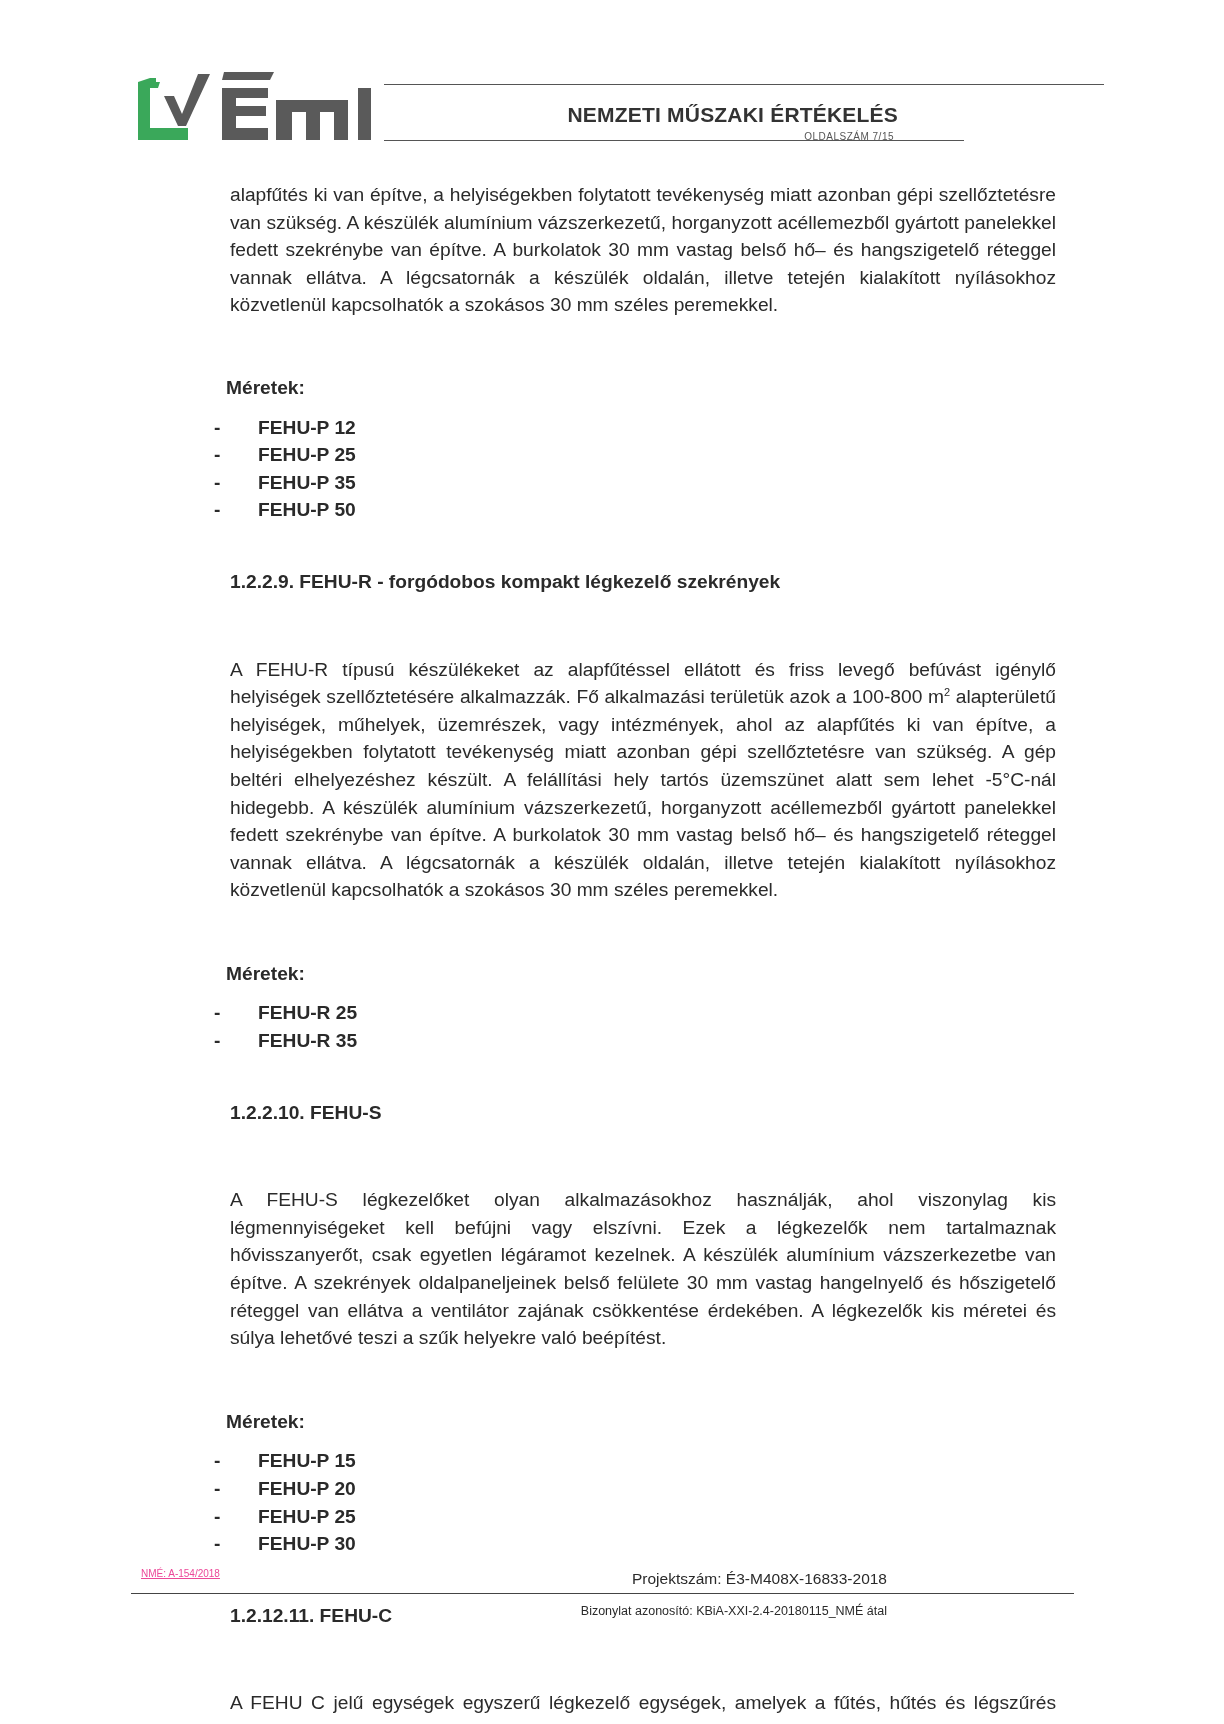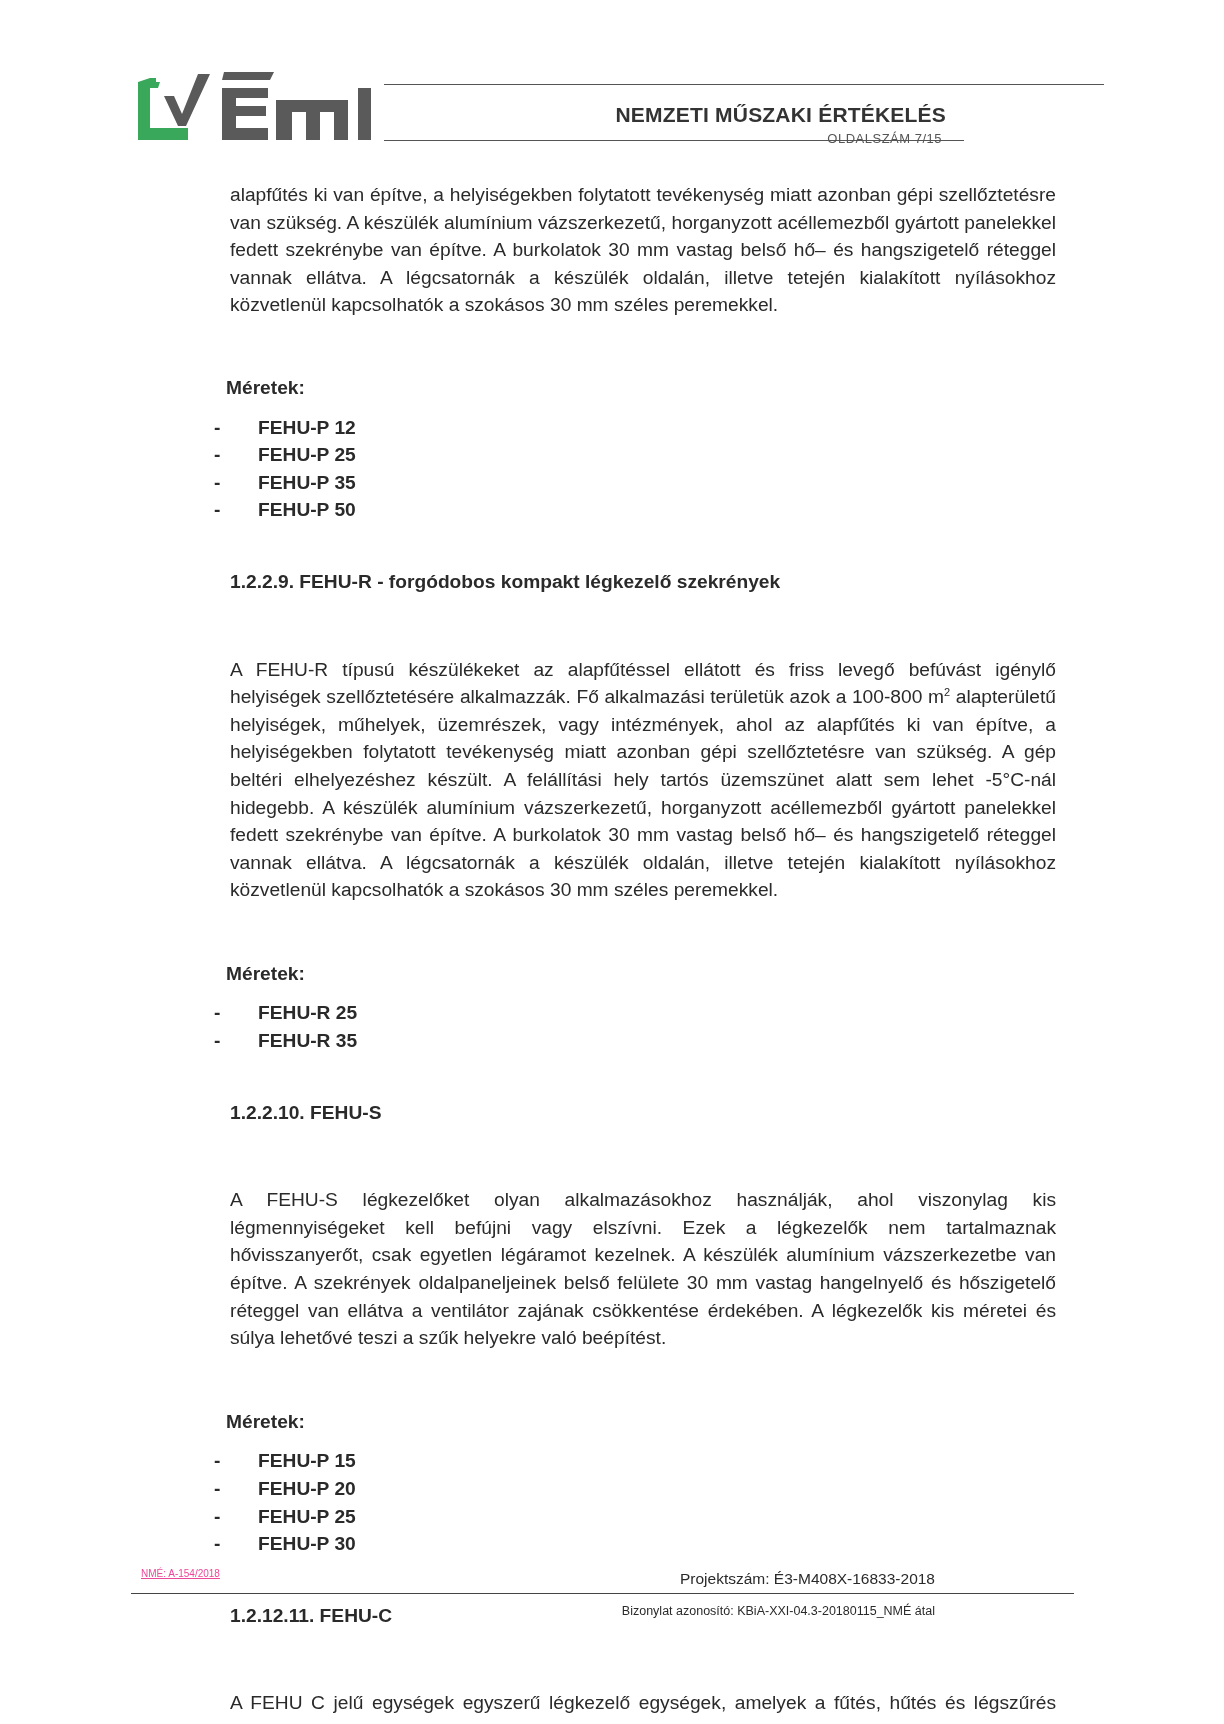--- a/index.html
+++ b/index.html
@@ -13,21 +13,20 @@
     position: relative;
     overflow: hidden;
     font-family: "Liberation Sans", "DejaVu Sans", sans-serif;
     color: #2a2a2a;
   }
   .page {
     position: absolute;
     left: 0; top: 0;
     width: 1045px;
     height: 1724px;
-    padding-left: 48px;
   }
   
   .logo {
     position: absolute;
     left: 136px;
     top: 66px;
     width: 240px;
     height: 80px;
   }
   .header-rule-top {
@@ -53,21 +52,21 @@
     font-size: 21px;
     font-weight: bold;
     color: #333;
     letter-spacing: 0.2px;
     white-space: nowrap;
   }
   .header-pagenum {
     position: absolute;
     right: 151px;
     top: 131px;
-    font-size: 13px;
+    font-size: 10px;
     color: #555;
     letter-spacing: 0.5px;
     white-space: nowrap;
   }
   
   .content {
     position: absolute;
     left: 214px;
     top: 165px;
     width: 858px;
@@ -238,14 +237,14 @@
 
     <div class="gap-2"></div>
     <p class="heading">1.2.12.11. FEHU-C</p>
     <div class="gap-2"></div>
     <p class="para">A FEHU C jelű egységek egyszerű légkezelő egységek, amelyek a fűtés, hűtés és légszűrés funkciókat biztosítják. Külső burkolata horganyzott, vagy horganyzott festett lemezekből gyártott. Belső hő- és hangszigeteléssel van ellátva. A szekrényszerkezet csatlakozó csonkjai kör keresztmetszetű légcsatornákhoz közvetlenül kapcsolhatók. A beépített ventilátor egy</p>
   </div>
 
   <div class="footer-left">NMÉ: A-154/2018</div>
   <div class="footer-right">Projektszám: É3-M408X-16833-2018</div>
   <div class="footer-rule"></div>
-  <div class="footer-id">Bizonylat azonosító: KBiA-XXI-04.3-20180115_NMÉ átal</div>
+  <div class="footer-id">Bizonylat azonosító: KBiA-XXI-2.4-20180115_NMÉ átal</div>
 </div>
 
 </body></html>

